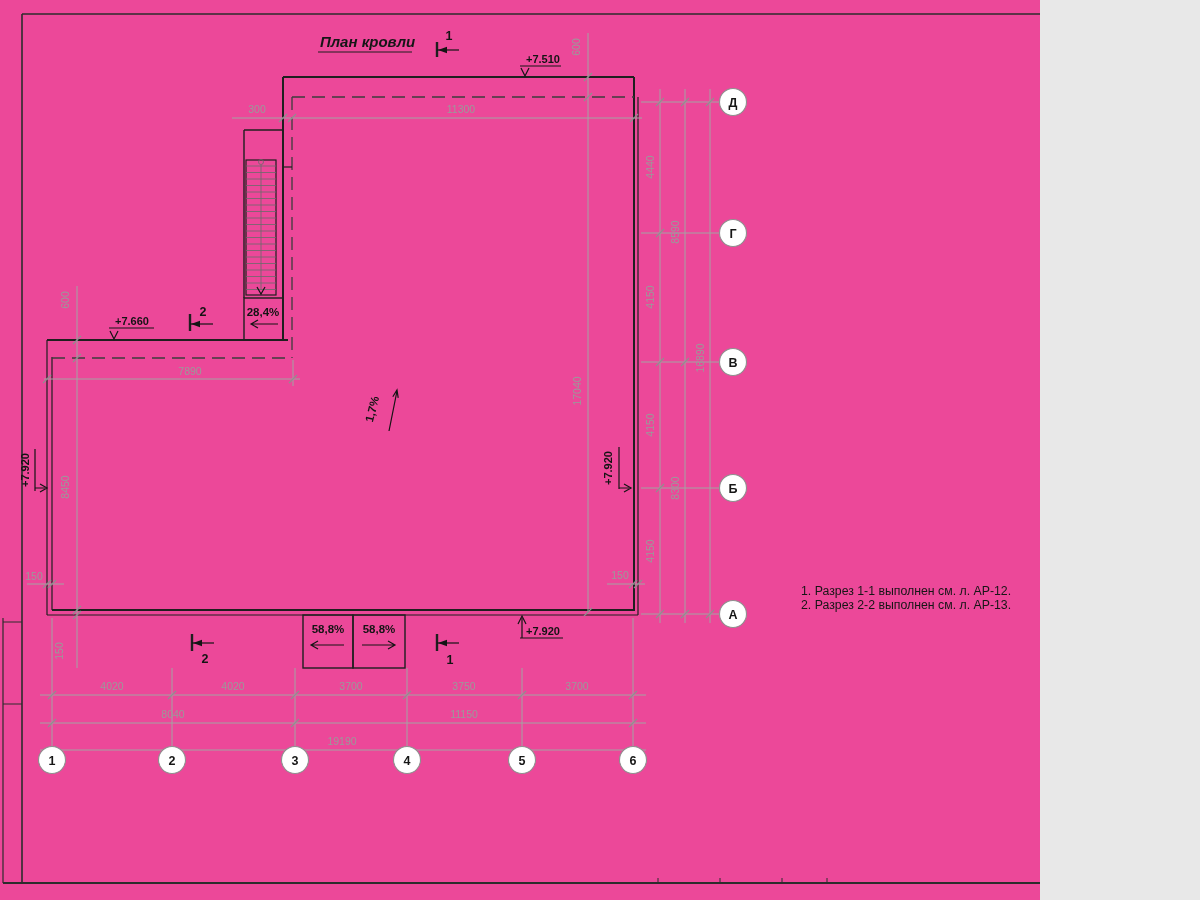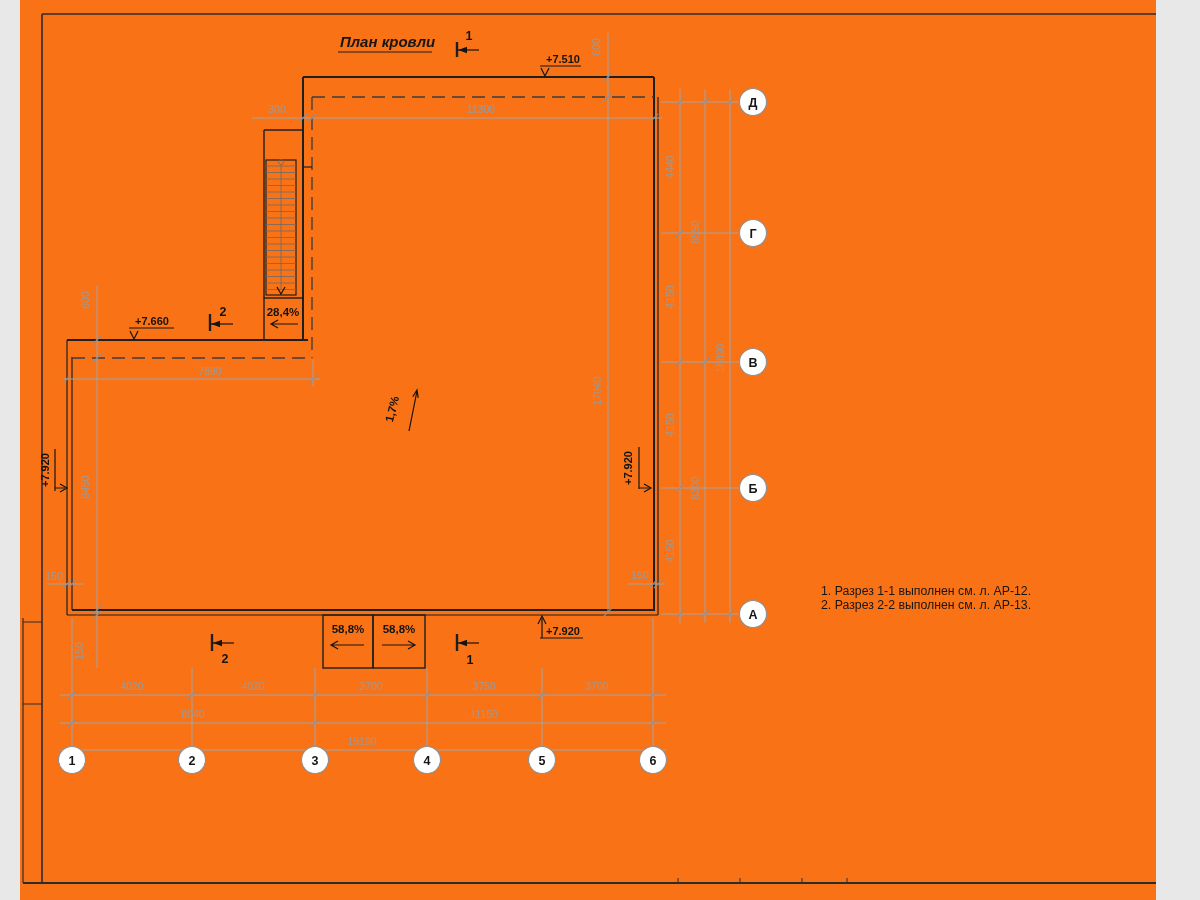--- a/index.html
+++ b/index.html
@@ -1,16 +1,16 @@
 <!DOCTYPE html>
 <html><head>
 <meta charset="utf-8">
 <style>
   html,body{margin:0;padding:0;background:#e8e8e8;}
-  #sheet{position:relative;width:1136px;height:900px;background:#f97316;overflow:hidden;margin-left:20px;}
+  #sheet{position:relative;width:1040px;height:900px;background:#ec4899;overflow:hidden;}
   svg{display:block;}
   svg text{font-family:"Liberation Sans",sans-serif;}
   .ln{stroke:#1f1f1f;fill:none;}
   .w22{stroke-width:2.2;} .w2{stroke-width:2;} .w14{stroke-width:1.4;} .w12{stroke-width:1.2;} .w1{stroke-width:1;}
   .dash{stroke:#3c3c3c;stroke-width:1.3;stroke-dasharray:13 7;fill:none;}
   .dim{stroke:#a3a3a3;stroke-width:1;fill:none;}
   .tick{stroke:#8f8f8f;stroke-width:1.2;fill:none;}
   .tread{stroke:#6b6b6b;stroke-width:0.8;fill:none;}
   .dimtxt{fill:#9a9a9a;font-size:10.5px;}
   .blk{fill:#141414;font-size:11px;font-weight:700;}

